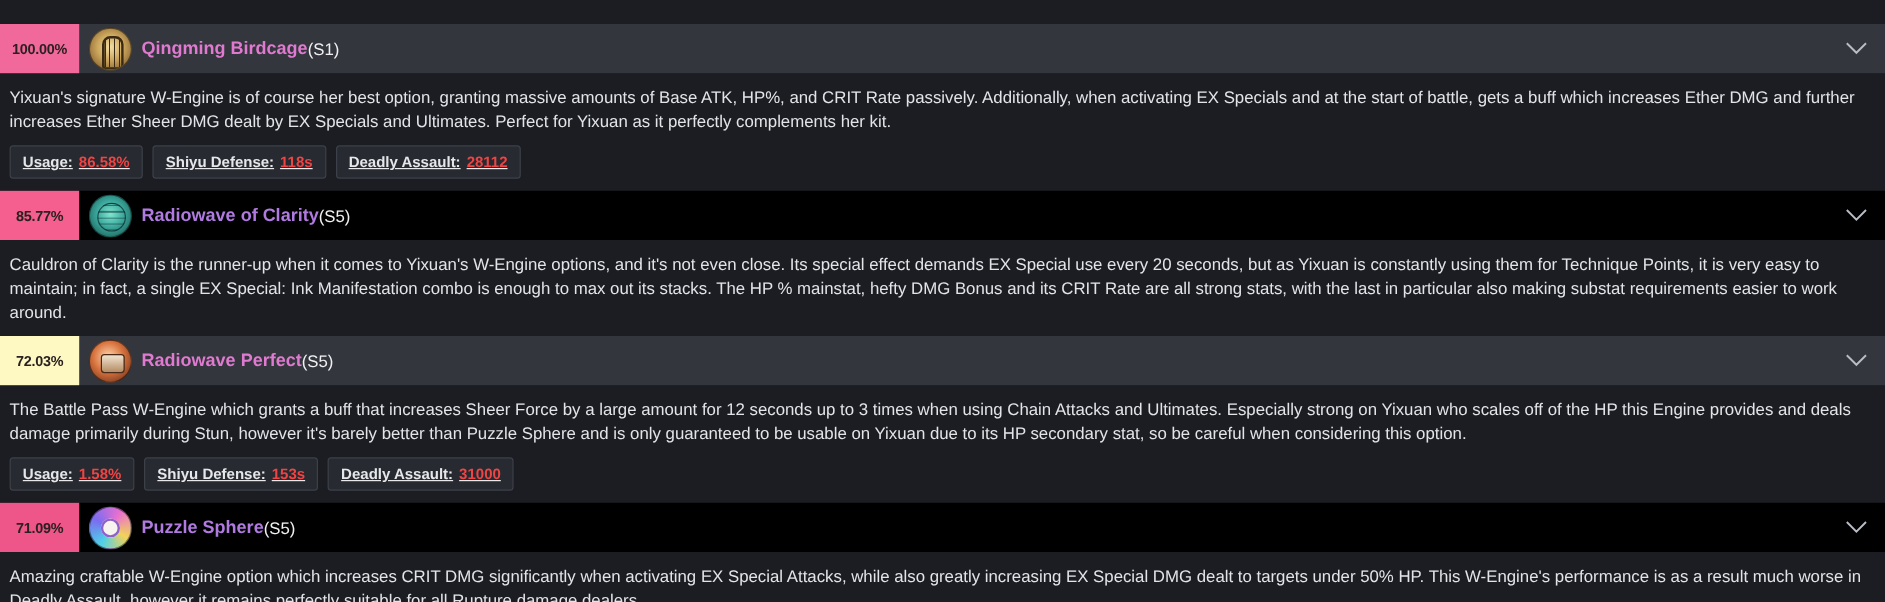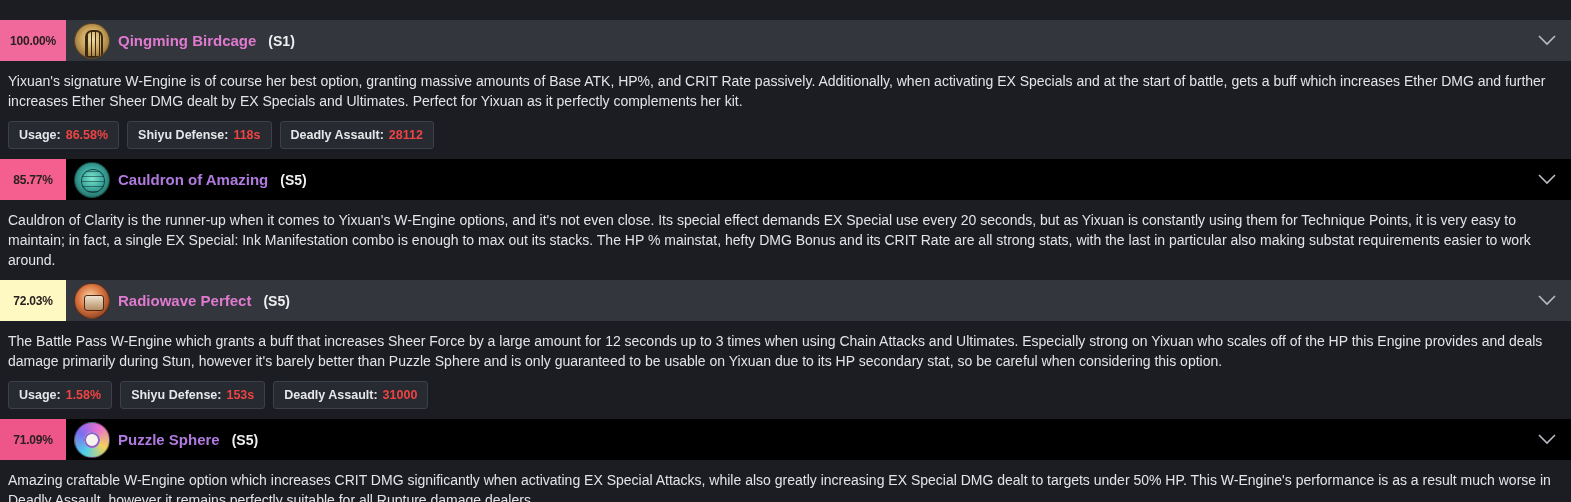--- a/index.html
+++ b/index.html
@@ -109,33 +109,33 @@
     margin: -8px 0 0 -8px;
     border-radius: 50%;
     background: #f7f3ee;
     box-shadow: inset 0 0 0 2px #8e63c9;
   }
 
   .title-line {
     display: flex;
     align-items: center;
     flex: 1;
-    gap: 12px;
+    gap: 0;
     padding-left: 0;
   }
   .w-name {
     font-size: 15px;
     font-weight: bold;
     color: #e07ad0;
   }
   .w-name.rank-s { color: #e07ad0; }
   .w-name.rank-a { color: #b07ae0; }
   .w-rank {
     font-size: 14px;
-    font-weight: bold;
+    font-weight: normal;
     color: #f0f0f2;
   }
 
   .chev {
     width: 48px;
     min-width: 48px;
     display: flex;
     align-items: center;
     justify-content: center;
     color: #b9bcc4;
@@ -152,20 +152,21 @@
     line-height: 20px;
     color: #e3e4e8;
     margin: 0 0 10px 0;
     padding: 0 2px;
   }
 
   .stats {
     display: flex;
     gap: 8px;
     padding: 0 2px 10px 2px;
+    text-decoration: underline;
   }
   .stat {
     background: #272a30;
     border: 1px solid #3c4048;
     border-radius: 3px;
     padding: 6px 10px;
     font-size: 12.5px;
     font-weight: bold;
     color: #e6e7ea;
     display: flex;
@@ -221,21 +222,21 @@
 
   <div class="entry">
     <div class="entry-header alt">
       <div class="pct p2">85.77%</div>
       <div class="icon-wrap">
         <div class="wicon ic-cauldron">
             <span class="inner"></span>
           </div>
       </div>
       <div class="title-line">
-        <span class="w-name rank-a">Cauldron of Amazing</span>
+        <span class="w-name rank-a">Radiowave of Clarity</span>
         <span class="w-rank">(S5)</span>
       </div>
       <div class="chev">
         <svg width="18" height="11" viewBox="0 0 18 11">
             <path d="M1 1 L9 9 L17 1" stroke="#b9bcc4" stroke-width="1.6" fill="none"></path>
           </svg>
       </div>
     </div>
     <div class="entry-body">
       <p class="desc">Cauldron of Clarity is the runner-up when it comes to Yixuan's W-Engine options, and it's not even close. Its special effect demands EX Special use every 20 seconds, but as Yixuan is constantly using them for Technique Points, it is very easy to maintain; in fact, a single EX Special: Ink Manifestation combo is enough to max out its stacks. The HP % mainstat, hefty DMG Bonus and its CRIT Rate are all strong stats, with the last in particular also making substat requirements easier to work around.</p>

